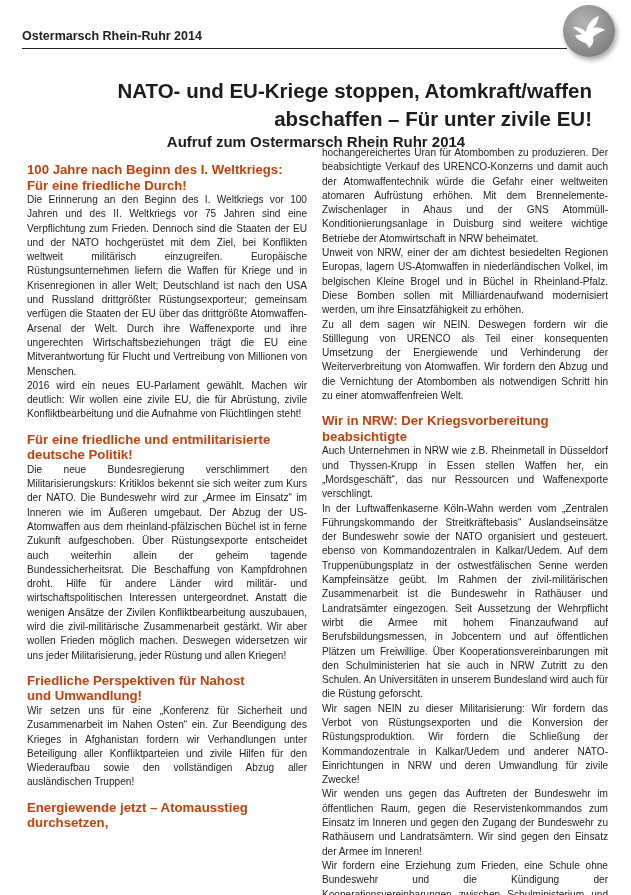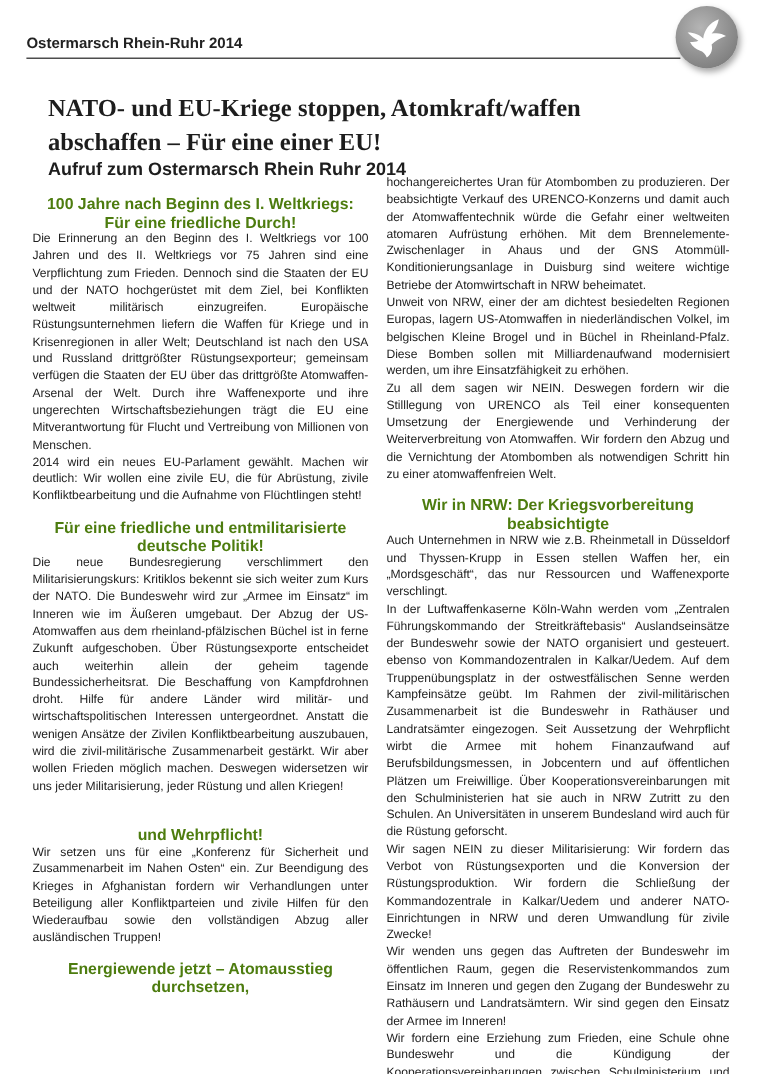--- a/index.html
+++ b/index.html
@@ -16,35 +16,35 @@
     font-size: 12.5px; font-weight: bold; color: #222; letter-spacing: 0;
   }
   .dove-logo {
     position: absolute; left: 563px; top: 5px; width: 52px; height: 52px;
     border-radius: 50%;
     background: radial-gradient(circle at 40% 35%, #b5b5b5 0%, #8e8e8e 55%, #6f6f6f 100%);
     box-shadow: 2px 3px 5px rgba(0,0,0,0.35);
   }
   .dove-logo svg { position: absolute; left: 6px; top: 8px; }
   .main-title {
-    position: absolute; left: 40px; top: 77px; width: 552px; text-align: left;
-    font-size: 20.5px; font-weight: bold; line-height: 28px; color: #1d1d1d; font-family: Liberation Serif, serif;
+    position: absolute; left: 40px; top: 77px; width: 552px; text-align: right;
+    font-size: 20.5px; font-weight: bold; line-height: 28px; color: #1d1d1d;
   }
   .sub-title {
-    position: absolute; left: 40px; top: 133px; width: 552px; 
+    position: absolute; left: 40px; top: 133px; width: 552px; text-align: center;
     font-size: 15px; font-weight: bold; color: #1d1d1d;
   }
   .col {
     position: absolute; top: 0;
   }
   .col-left { left: 27px; top: 162px; width: 280px; }
   .col-right { left: 322px; top: 146px; width: 286px; }
   .section { margin: 0 0 10px 0; }
   .section h2 {
-    margin: 0; font-size: 13.2px; font-weight: bold; line-height: 15.5px; color: #4d7c0f; text-align: center;
+    margin: 0; font-size: 13.2px; font-weight: bold; line-height: 15.5px; color: #c2410c;
   }
   .section p {
     margin: 0; font-size: 10.1px; line-height: 14.3px; text-align: justify;
     hyphens: manual; color: #222;
   }
   .gap-top { margin-top: 8px; }
 </style>
 </head>
 <body>
 
@@ -52,46 +52,46 @@
   <span class="header-title">Ostermarsch Rhein-Ruhr 2014</span>
 </div>
 <div class="dove-logo">
   <svg width="40" height="38" viewBox="0 0 40 38">
     <path d="M4 14 C10 14 14 16 17 19 C18 12 22 6 30 3 C29 8 27 12 24 15 C29 14 33 15 36 17 C31 19 27 21 24 24 C25 28 24 32 20 35 C19 32 17 30 14 29 C11 28 8 26 6 22 C9 22 11 22 13 21 C10 19 7 17 4 14 Z" fill="#ffffff"></path>
   </svg>
 </div>
 
 <div class="main-title">
   <div>NATO- und EU-Kriege stoppen, Atomkraft/waffen</div>
-  <div>abschaffen – Für eine einer EU!</div>
+  <div>abschaffen – Für unter zivile EU!</div>
 </div>
 <div class="sub-title">Aufruf zum Ostermarsch Rhein Ruhr 2014</div>
 
 <div class="col col-left">
   <div class="section">
     <h2>
       <span>100 Jahre nach Beginn des I. Weltkriegs:</span><br>
       <span>Für eine friedliche Durch!</span>
     </h2>
     <p>Die Erinnerung an den Beginn des I. Weltkriegs vor 100 Jahren und des II. Weltkriegs vor 75 Jahren sind eine Verpflichtung zum Frieden. Dennoch sind die Staaten der EU und der NATO hochgerüstet mit dem Ziel, bei Konflikten weltweit militärisch einzugreifen. Europäische Rüstungsunternehmen liefern die Waffen für Kriege und in Krisenregionen in aller Welt; Deutschland ist nach den USA und Russland drittgrößter Rüstungsexporteur; gemeinsam verfügen die Staaten der EU über das drittgrößte Atomwaffen-Arsenal der Welt. Durch ihre Waffenexporte und ihre ungerechten Wirtschaftsbeziehungen trägt die EU eine Mitverantwortung für Flucht und Vertreibung von Millionen von Menschen.</p>
-    <p>2014 wird ein neues EU-Parlament gewählt. Machen wir deutlich: Wir wollen eine zivile EU, die für Abrüstung, zivile Konfliktbearbeitung und die Aufnahme von Flüchtlingen steht!</p>
+    <p>2016 wird ein neues EU-Parlament gewählt. Machen wir deutlich: Wir wollen eine zivile EU, die für Abrüstung, zivile Konfliktbearbeitung und die Aufnahme von Flüchtlingen steht!</p>
   </div>
 
   <div class="section gap-top">
     <h2>
       <span>Für eine friedliche und entmilitarisierte</span><br>
       <span>deutsche Politik!</span>
     </h2>
     <p>Die neue Bundesregierung verschlimmert den Militarisierungskurs: Kritiklos bekennt sie sich weiter zum Kurs der NATO. Die Bundeswehr wird zur „Armee im Einsatz“ im Inneren wie im Äußeren umgebaut. Der Abzug der US-Atomwaffen aus dem rheinland-pfälzischen Büchel ist in ferne Zukunft aufgeschoben. Über Rüstungsexporte entscheidet auch weiterhin allein der geheim tagende Bundessicherheitsrat. Die Beschaffung von Kampfdrohnen droht. Hilfe für andere Länder wird militär- und wirtschaftspolitischen Interessen untergeordnet. Anstatt die wenigen Ansätze der Zivilen Konfliktbearbeitung auszubauen, wird die zivil-militärische Zusammenarbeit gestärkt. Wir aber wollen Frieden möglich machen. Deswegen widersetzen wir uns jeder Militarisierung, jeder Rüstung und allen Kriegen!</p>
   </div>
 
   <div class="section gap-top">
     <h2>
-      <br>
-      <span>und Wehrpflicht!</span>
+      <span>Friedliche Perspektiven für Nahost</span><br>
+      <span>und Umwandlung!</span>
     </h2>
     <p>Wir setzen uns für eine „Konferenz für Sicherheit und Zusammenarbeit im Nahen Osten“ ein. Zur Beendigung des Krieges in Afghanistan fordern wir Verhandlungen unter Beteiligung aller Konfliktparteien und zivile Hilfen für den Wiederaufbau sowie den vollständigen Abzug aller ausländischen Truppen!</p>
   </div>
 
   <div class="section gap-top">
     <h2>
       <span>Energiewende jetzt – Atomausstieg durchsetzen,</span><br>
       
     </h2>
 

